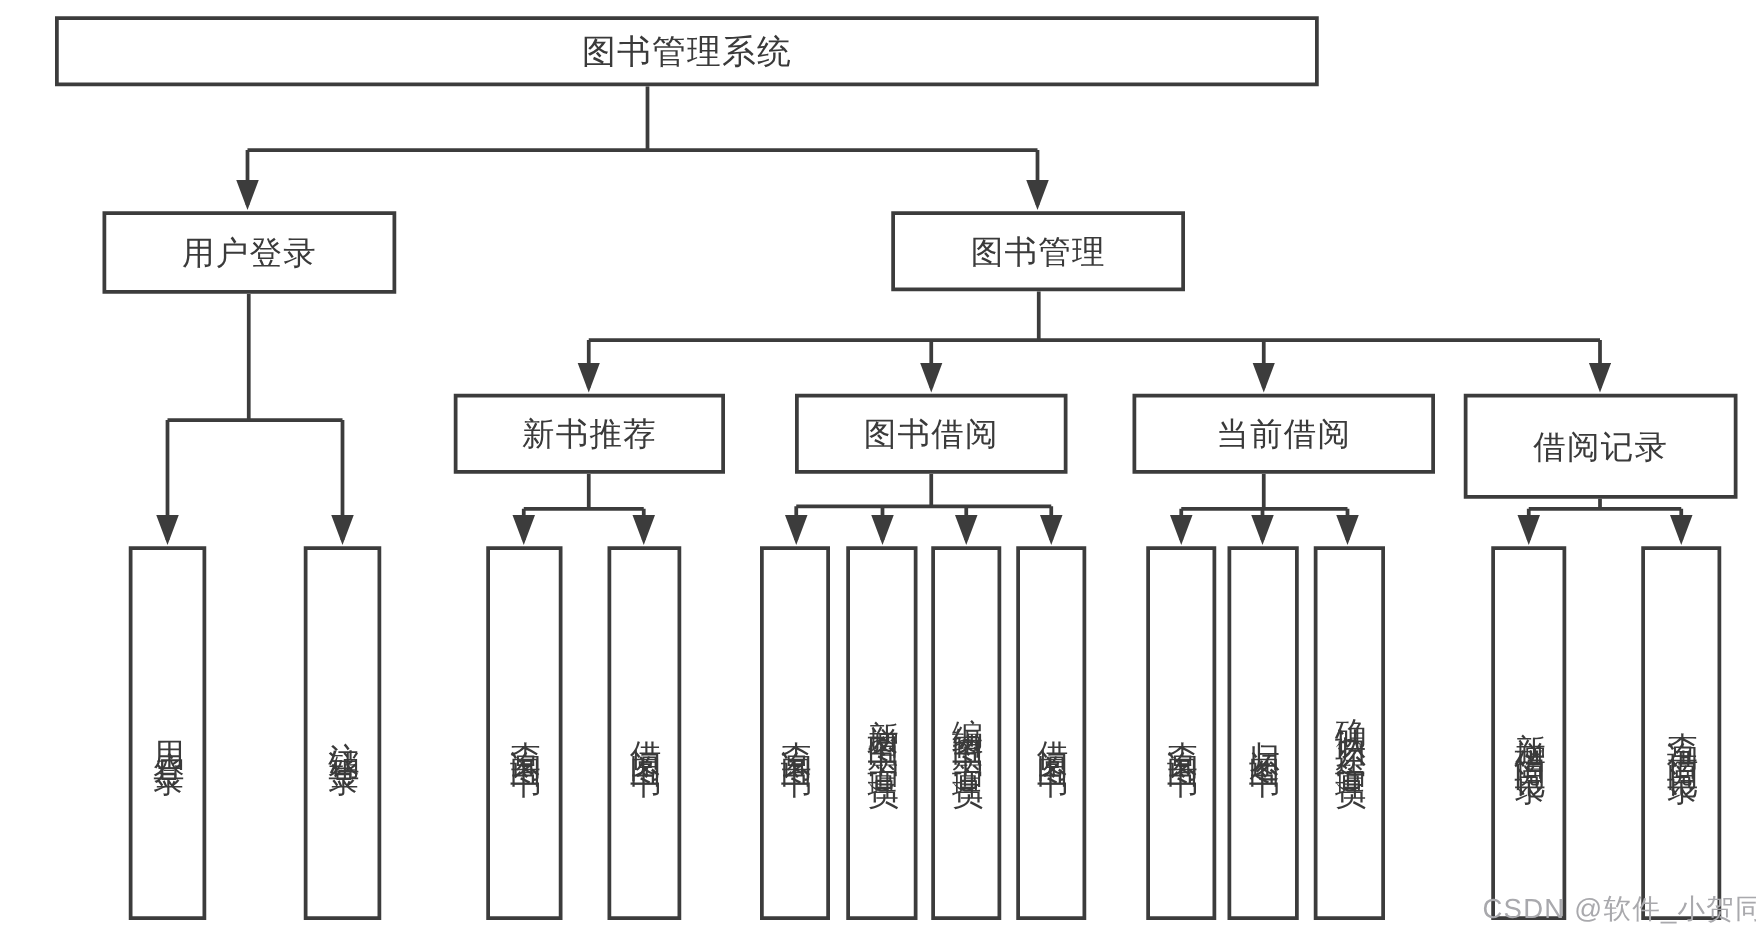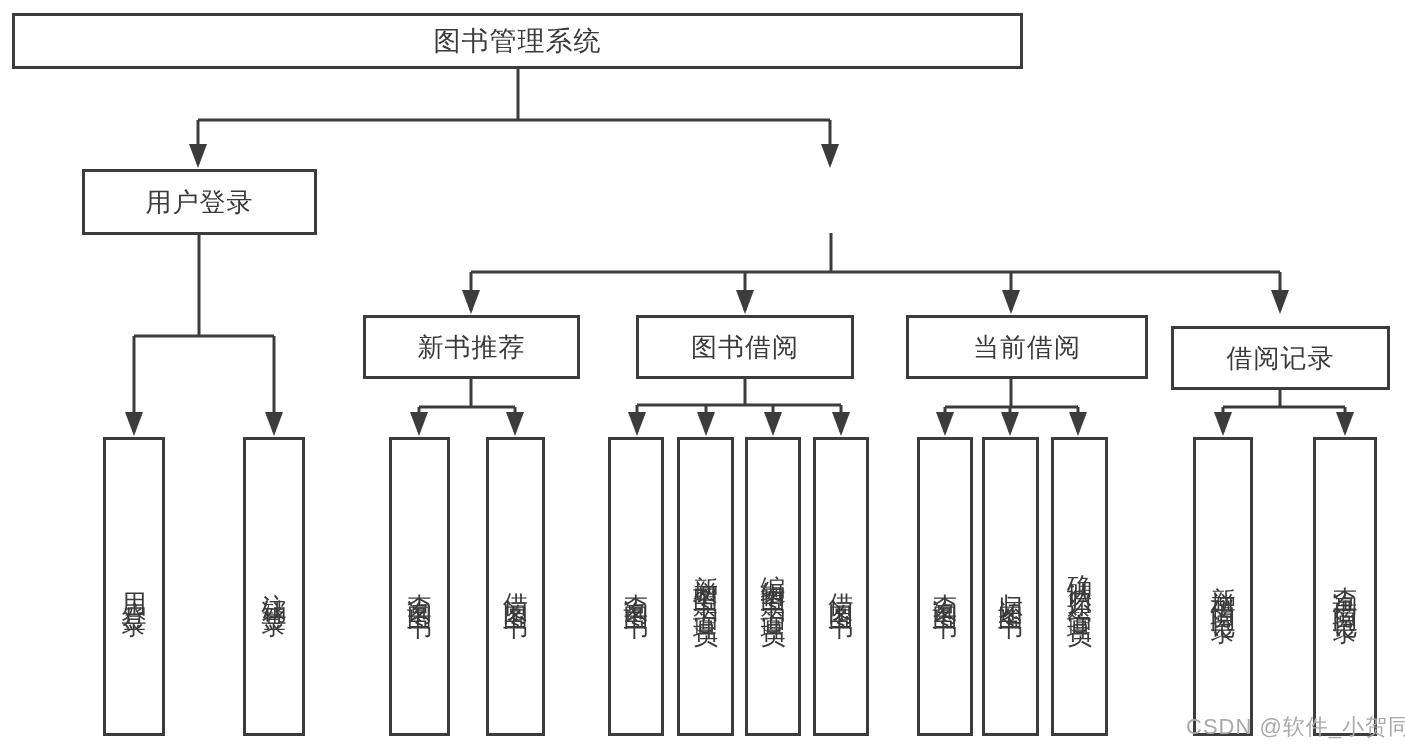--- a/index.html
+++ b/index.html
@@ -19,21 +19,21 @@
     display:flex;
     align-items:center;
     justify-content:center;
     z-index:2;
   }
   .hbox{
     font-size:26px;
     letter-spacing:1px;
     white-space:nowrap;
   }
-  .root-box{font-size:27px;}
+  .root-box{font-size:27px;margin-left:32px;}
   .vbox{
     writing-mode:vertical-rl;
     text-orientation:mixed;
     font-size:25px;
     letter-spacing:7px;
     line-height:1;
   }
   .connectors{
     position:absolute;
     left:0;top:0;
@@ -101,25 +101,26 @@
       <path d="M1280,379 V407"></path>
       <path d="M1223,407 H1345"></path>
       <path d="M1223,407 V432" marker-end="url(#ah)"></path>
       <path d="M1345,407 V432" marker-end="url(#ah)"></path>
     </g>
   </svg>
 
   <div class="node hbox root-box" style="left:12px;top:13px;width:1011px;height:56px">图书管理系统</div>
 
   <div class="node hbox" style="left:82px;top:169px;width:235px;height:66px">用户登录</div>
+  <div class="node hbox" style="left:713px;top:169px;width:235px;height:64px">图书管理</div>
 
   <div class="node hbox" style="left:363px;top:315px;width:217px;height:64px">新书推荐</div>
   <div class="node hbox" style="left:636px;top:315px;width:218px;height:64px">图书借阅</div>
   <div class="node hbox" style="left:906px;top:315px;width:242px;height:64px">当前借阅</div>
-  <div class="node hbox" style="left:1171px;top:326px;width:219px;height:64px">借阅记录</div>
+  <div class="node hbox" style="left:1171px;top:315px;width:219px;height:84px">借阅记录</div>
 
   <div class="node vbox" style="left:103px;top:437px;width:62px;height:299px">用户登录</div>
   <div class="node vbox" style="left:243px;top:437px;width:62px;height:299px">注销登录</div>
 
   <div class="node vbox" style="left:389px;top:437px;width:61px;height:299px">查询图书</div>
   <div class="node vbox" style="left:486px;top:437px;width:59px;height:299px">借阅图书</div>
 
   <div class="node vbox" style="left:608px;top:437px;width:56px;height:299px">查询图书</div>
   <div class="node vbox" style="left:677px;top:437px;width:57px;height:299px">新增图书（管理员）</div>
   <div class="node vbox" style="left:745px;top:437px;width:56px;height:299px">编辑图书（管理员）</div>

